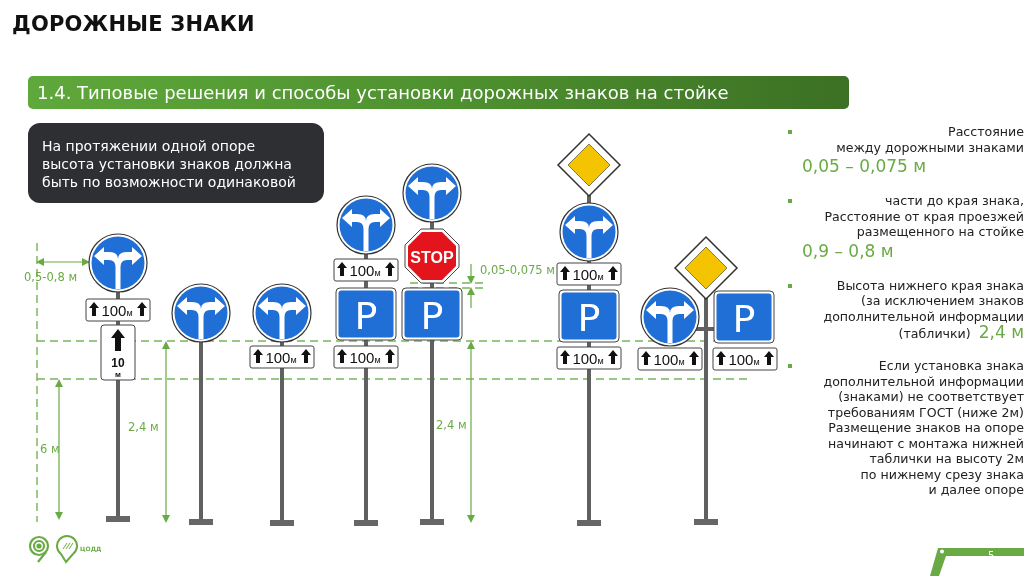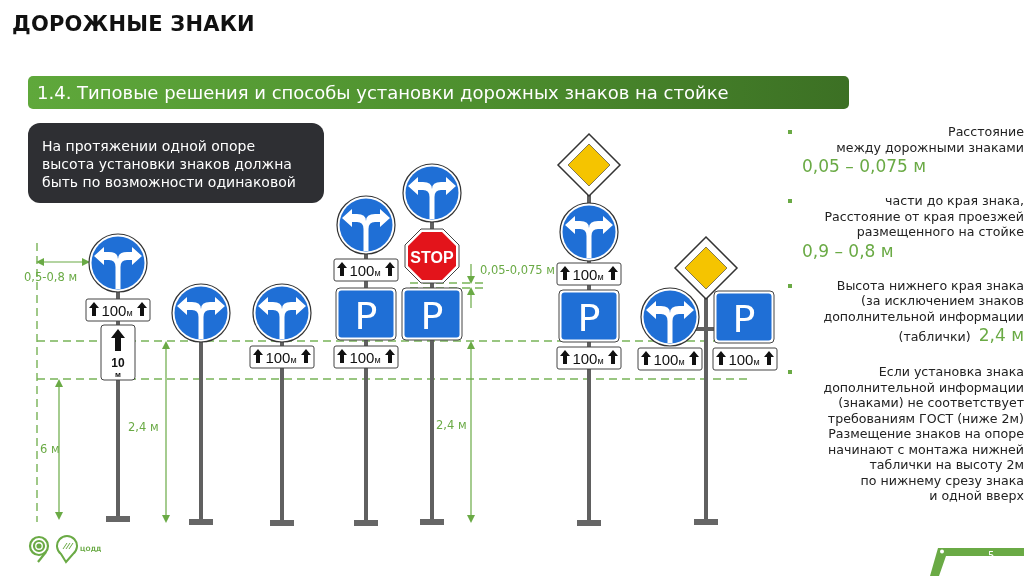--- a/index.html
+++ b/index.html
@@ -200,33 +200,33 @@
     <div class="line">части до края знака,</div>
     <div class="line">Расстояние от края проезжей</div>
     <div class="line">размещенного на стойке</div>
     <div class="green-big">0,9 – 0,8 м</div>
   </div>
   <div class="bullet">
     <span class="dot"></span>
     <div class="line">Высота нижнего края знака</div>
     <div class="line">(за исключением знаков</div>
     <div class="line">дополнительной информации</div>
-    <div class="line" style="line-height:22px;"><span>(таблички)</span>&nbsp;&nbsp;<span class="green-inline">2,4 м</span></div>
+    <div class="line" style="line-height:16px;"><span>(таблички)</span>&nbsp;&nbsp;<span class="green-inline">2,4 м</span></div>
   </div>
   <div class="bullet">
     <span class="dot"></span>
     <div class="line">Если установка знака</div>
     <div class="line">дополнительной информации</div>
     <div class="line">(знаками) не соответствует</div>
     <div class="line">требованиям ГОСТ (ниже 2м)</div>
     <div class="line">Размещение знаков на опоре</div>
     <div class="line">начинают с монтажа нижней</div>
     <div class="line">таблички на высоту 2м</div>
     <div class="line">по нижнему срезу знака</div>
-    <div class="line">и одной вверх</div>
+    <div class="line">и далее опоре</div>
   </div>
 </div>
 
 <div class="footer-logo">
   <svg width="90" height="30" viewBox="0 0 90 30" style="position:static;">
     <g fill="none" stroke="#6aaa45" stroke-width="2.2">
       <circle cx="11" cy="11" r="9"></circle>
       <circle cx="11" cy="11" r="5"></circle>
       <circle cx="11" cy="11" r="1.5" fill="#6aaa45"></circle>
       <path d="M18,17 L10,27"></path>

